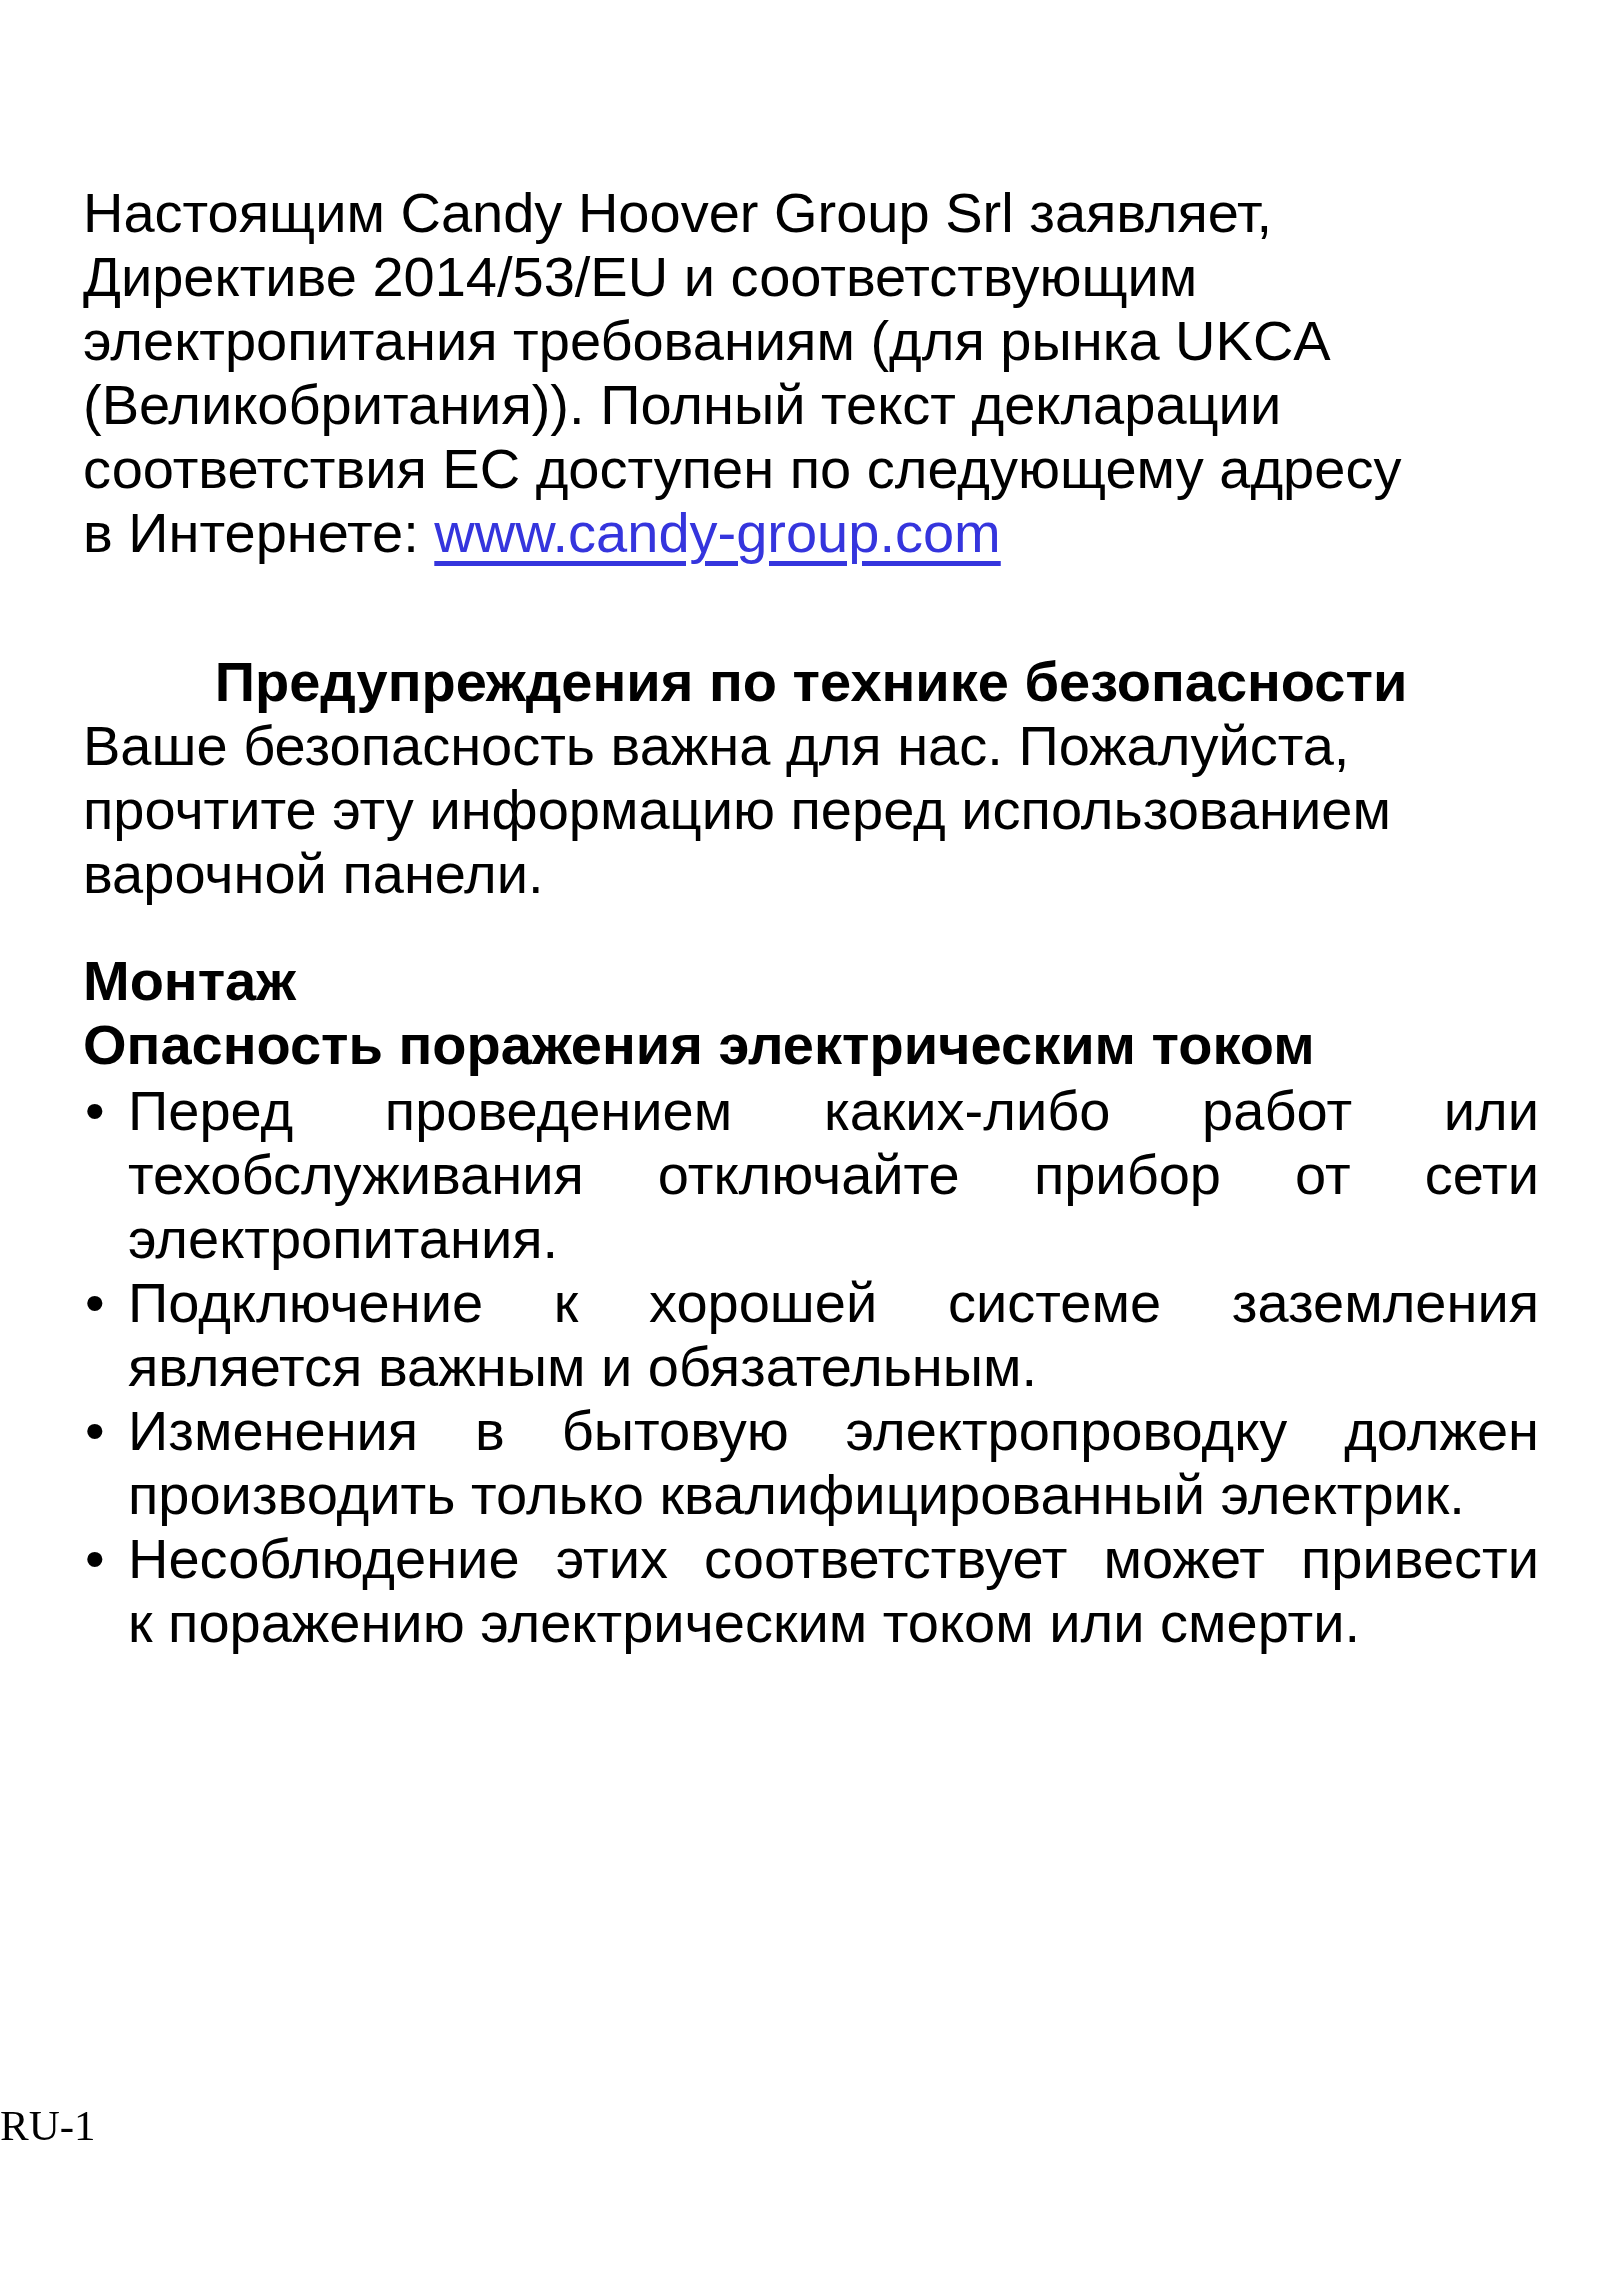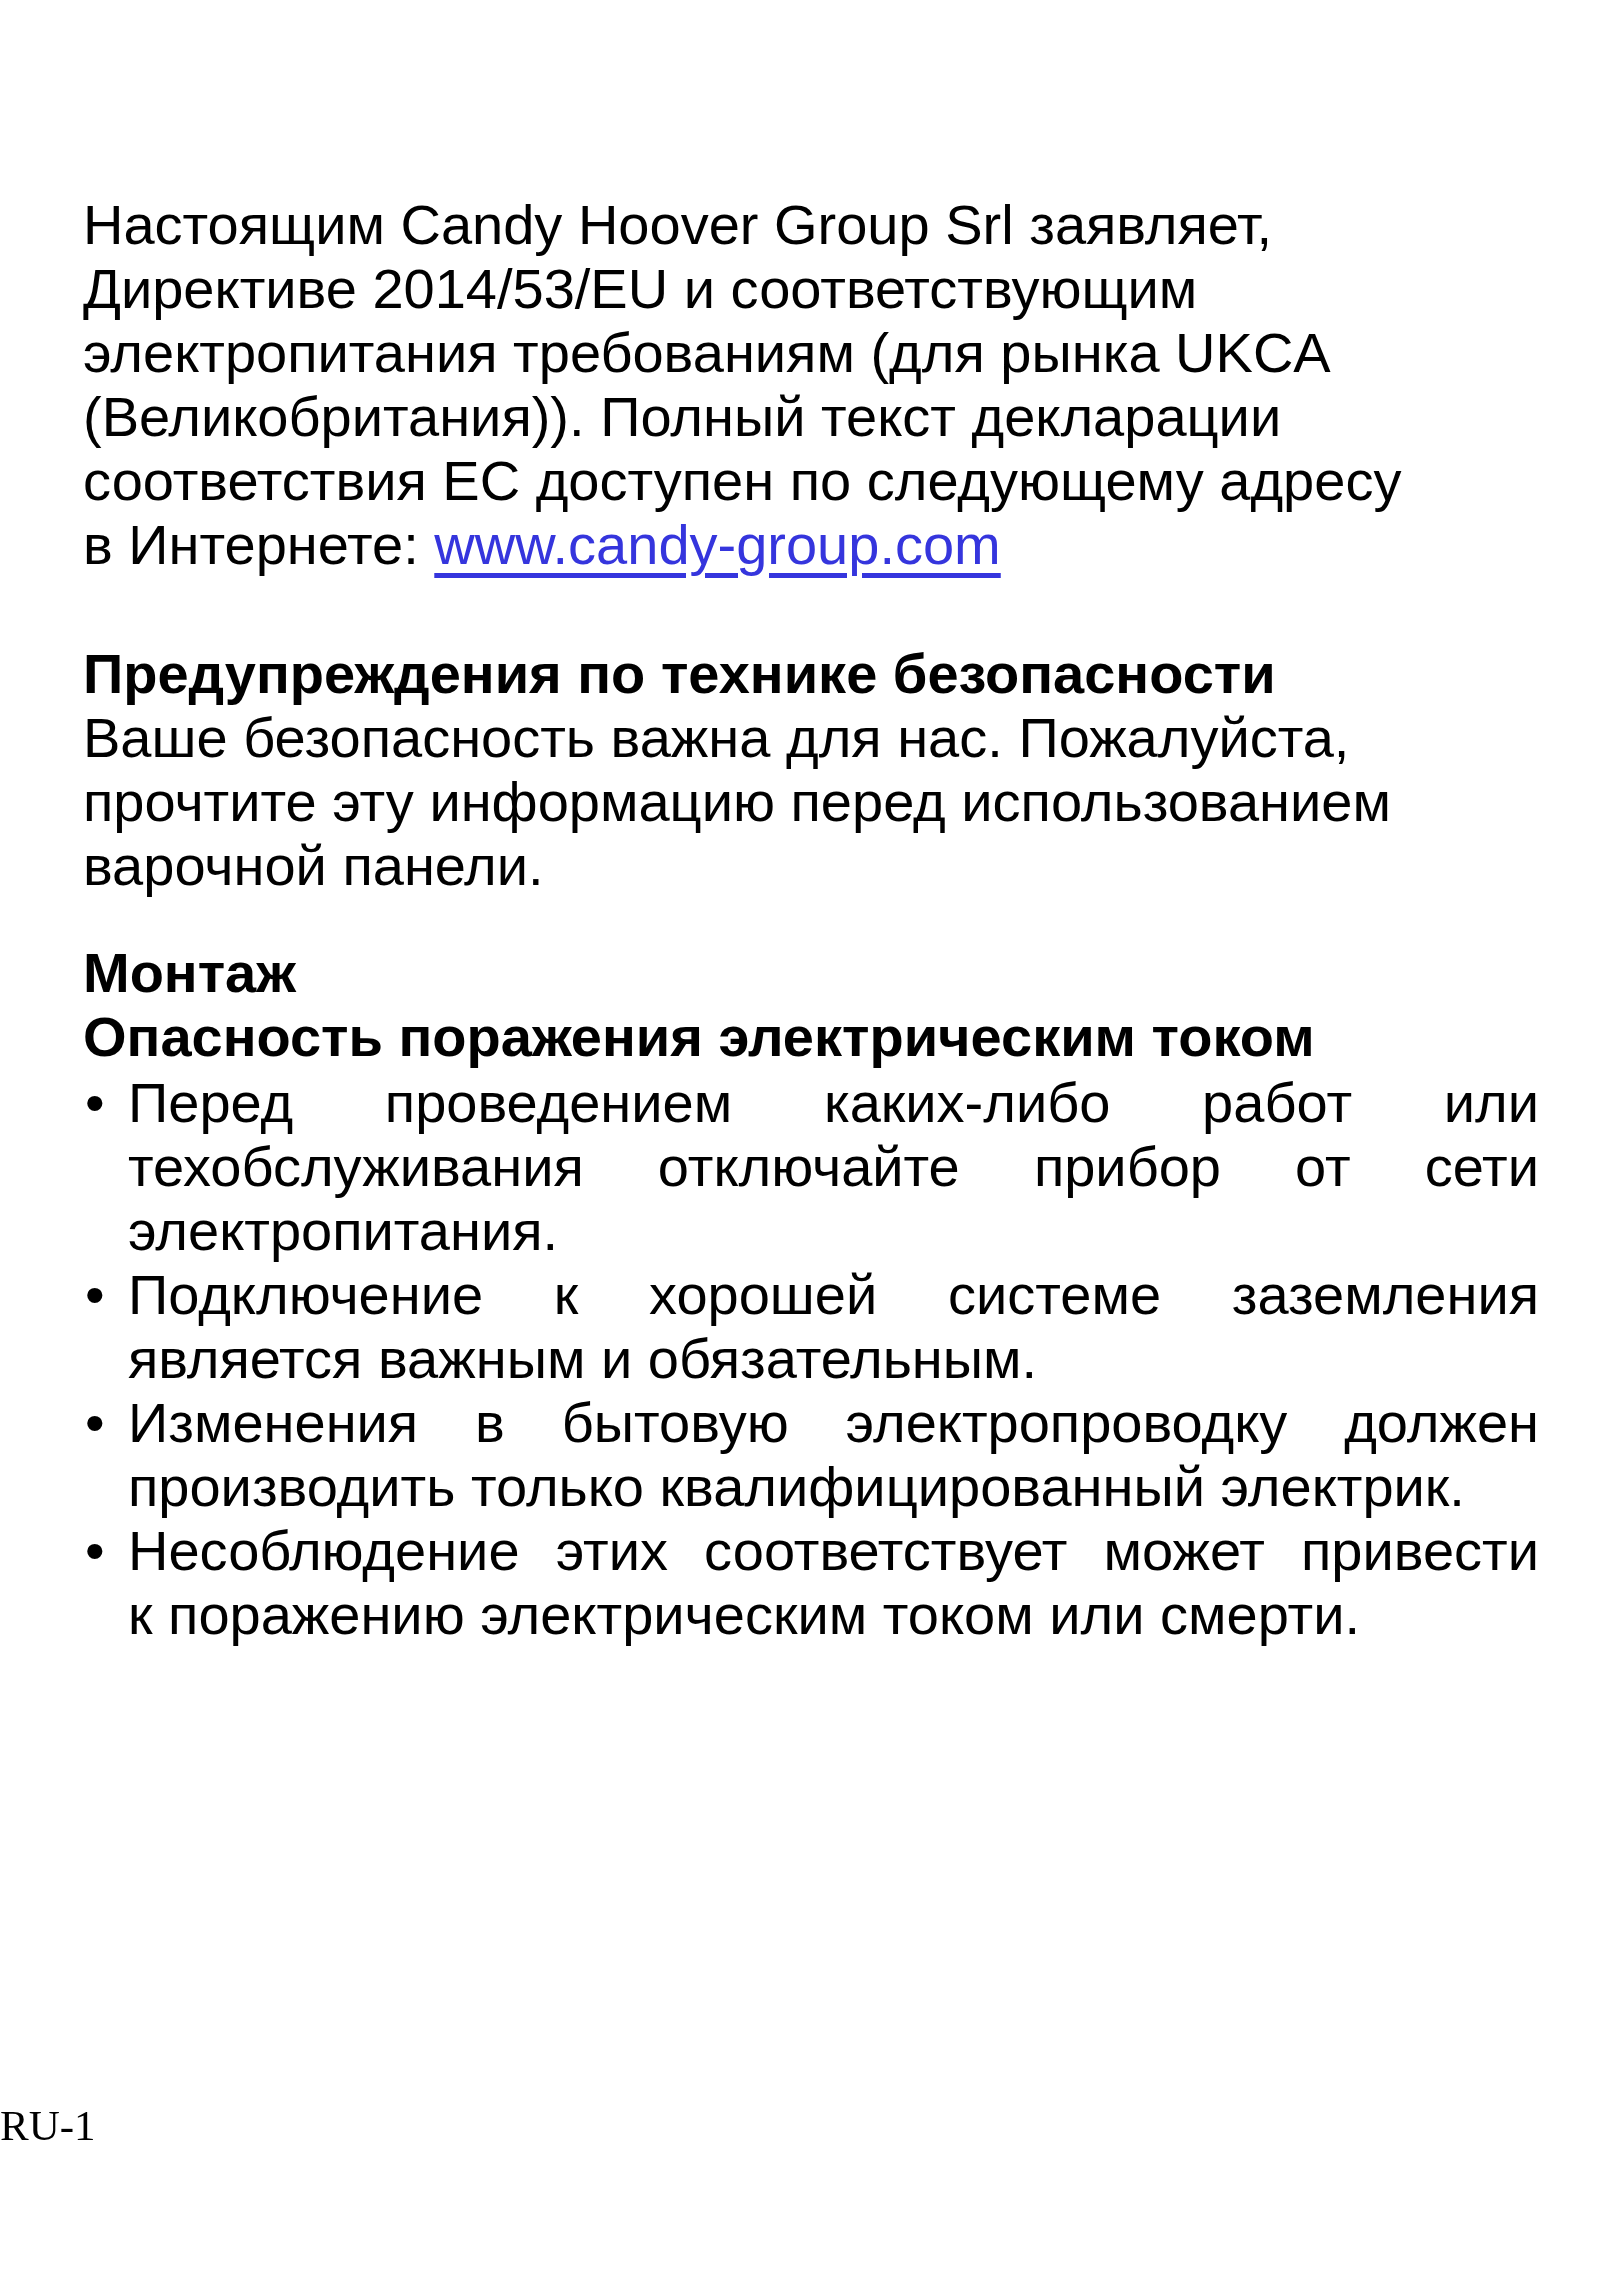--- a/index.html
+++ b/index.html
@@ -9,21 +9,21 @@
     height: 2293px;
     position: relative;
     overflow: hidden;
     font-family: "Liberation Sans", sans-serif;
     color: #000000;
   }
   .content {
     position: absolute;
     left: 83px;
     right: 82px;
-    top: 12px;
+    top: 0;
   }
   
   .tline {
     font-size: 56px;
     line-height: 64px;
     white-space: nowrap;
     font-weight: 400;
   }
   
   .jline {
@@ -32,21 +32,21 @@
     text-align-last: justify;
   }
   
   .hline {
     font-size: 56px;
     line-height: 64px;
     font-weight: 700;
     white-space: nowrap;
   }
   .decl     { margin-top: 181px; }
-  .safety-h { margin-top: 65px; }
+  .safety-h { margin-top: 85px; text-align: center; }
   .mont     { margin-top: 43px; }
   .bullets  { margin-top: 2px; }
   .bullet-item {
     position: relative;
     padding-left: 45px;
   }
   .bullet-marker {
     position: absolute;
     left: 2px;
     top: 0;

